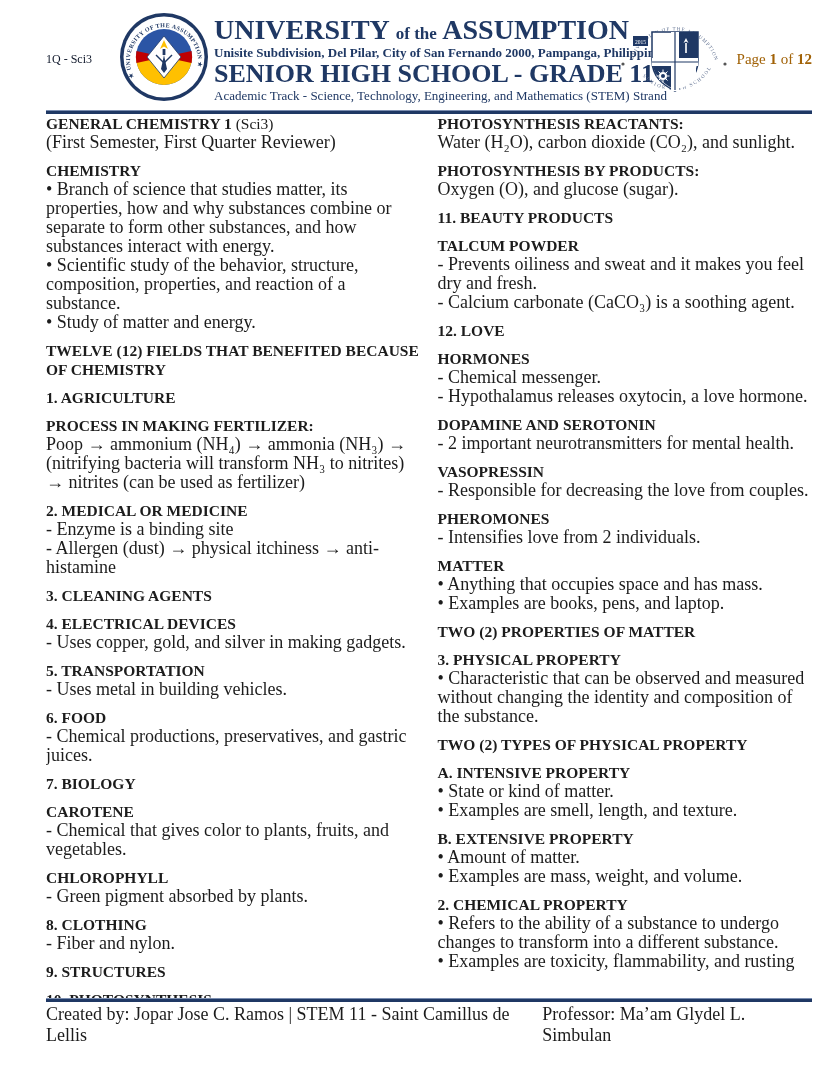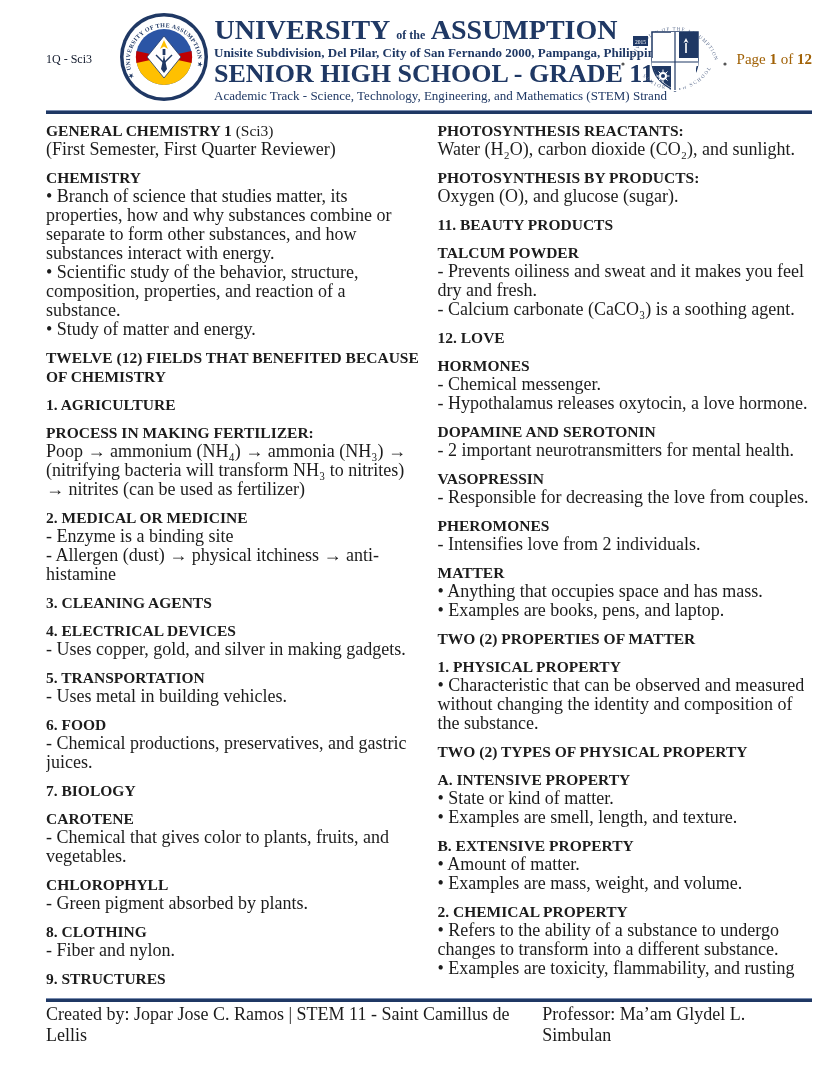--- a/index.html
+++ b/index.html
@@ -7,31 +7,31 @@
     width:828px;height:1071px;box-sizing:border-box;
     padding:8px 16px 0 46px;background:#fff;position:relative;
     font-family:"Liberation Serif","DejaVu Serif",serif;color:#1c1c1c;
   }
   
   header{display:flex;align-items:center;height:102px;}
   .doc-code{width:70px;flex:none;font-size:12px;color:#0f172a;}
   .seal{flex:none;margin:0 4px 0 2px;}
   .hdr-center{flex:1;text-align:center;color:#1f3864;line-height:1.1;min-width:0;}
   .uni-line{font-size:28px;font-weight:bold;white-space:nowrap;}
-  .uni-line .ofthe{font-size:12px;}
+  .uni-line .ofthe{font-size:17px;}
   .addr{font-size:13px;font-weight:bold;white-space:nowrap;}
   .shs{font-size:26px;font-weight:bold;white-space:nowrap;}
   .track{font-size:13px;white-space:nowrap;}
   .shield{flex:none;margin:0 2px;}
   .pagenum{width:82px;flex:none;font-size:15px;text-align:right;color:#a16207;white-space:nowrap;}
   .pagenum b{font-weight:bold;}
   
   .rule{height:3px;background:#1f3864;border-top:1px solid #7a8db0;}
   
-  .columns{display:flex;gap:17px;height:884px;overflow:hidden;padding-top:7px;box-sizing:border-box;}
+  .columns{display:flex;gap:17px;height:884px;overflow:hidden;padding-top:0;box-sizing:border-box;}
   .col{flex:1;min-width:0;}
   .block{margin-bottom:9px;}
   .bh{font-weight:bold;font-size:15.5px;line-height:19px;}
   .bh .sfx{font-weight:normal;}
   .bl{font-size:18px;line-height:19px;}
   
   footer{display:flex;justify-content:space-between;font-size:18px;padding-top:2px;}
 </style>
 </head>
 <body>
@@ -241,21 +241,21 @@
         </div>
         <div class="block">
           <div class="bh"><span>MATTER</span></div>
           <div class="bl">• Anything that occupies space and has mass.</div>
           <div class="bl">• Examples are books, pens, and laptop.</div>
         </div>
         <div class="block">
           <div class="bh"><span>TWO (2) PROPERTIES OF MATTER</span></div>
         </div>
         <div class="block">
-          <div class="bh"><span>1. PHYSICAL PROPERTY</span></div>
+          <div class="bh"><span>3. PHYSICAL PROPERTY</span></div>
           <div class="bl">• Characteristic that can be observed and measured without changing the identity and composition of the substance.</div>
         </div>
         <div class="block">
           <div class="bh"><span>TWO (2) TYPES OF PHYSICAL PROPERTY</span></div>
         </div>
         <div class="block">
           <div class="bh"><span>A. INTENSIVE PROPERTY</span></div>
           <div class="bl">• State or kind of matter.</div>
           <div class="bl">• Examples are smell, length, and texture.</div>
         </div>

